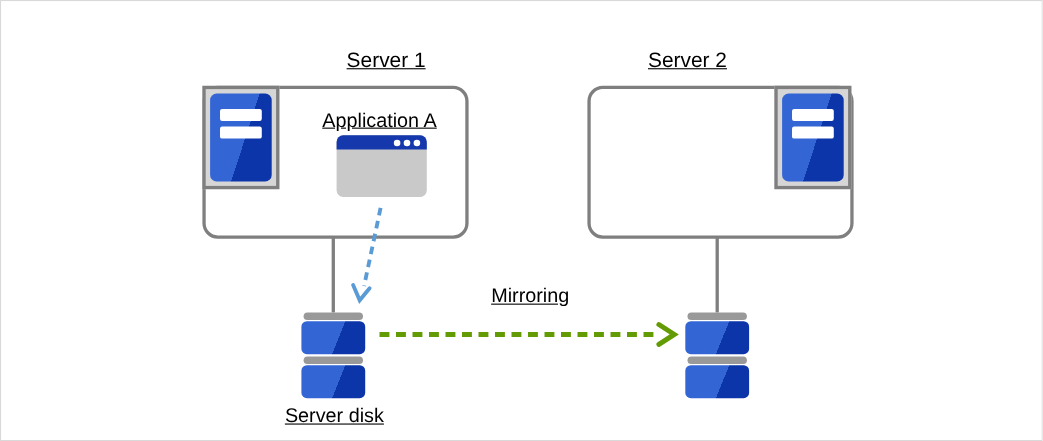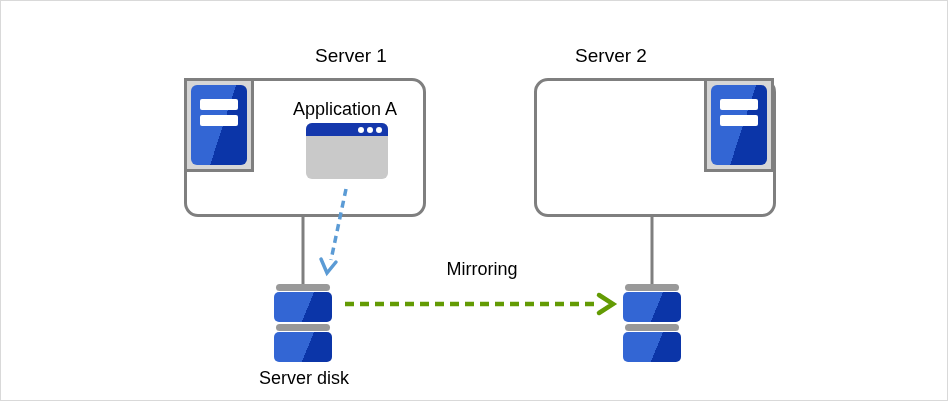--- a/index.html
+++ b/index.html
@@ -17,20 +17,21 @@
     overflow: hidden;
   }
 
   
   .label {
     position: absolute;
     transform: translateX(-50%);
     color: #000000;
     white-space: nowrap;
     font-size: 19px;
+    text-decoration: underline;
   }
   .label.small { font-size: 18px; }
 
   
   .server-box {
     position: absolute;
     box-sizing: border-box;
     background: #ffffff;
     border: 3px solid var(--gray, #7f7f7f);
     border-radius: 14px;
@@ -152,21 +153,21 @@
     stroke-linecap: round;
     stroke-linejoin: miter;
   }
 </style>
 </head>
 <body>
 
 <div class="canvas">
 
   <div class="label" style="left:350px; top:44px;">Server 1</div>
-  <div class="label" style="left:610px; top:44px;">Server 2</div>
+  <div class="label" style="left:624px; top:44px;">Server 2</div>
 
   <div class="server-box" style="left:183px; top:77px; width:242px; height:139px;"></div>
   <div class="server-box" style="left:533px; top:77px; width:242px; height:139px;"></div>
 
   <div class="icon-square" style="left:183px; top:77px;">
     <div class="tower">
       <div class="bar bar1"></div>
       <div class="bar bar2"></div>
     </div>
   </div>

